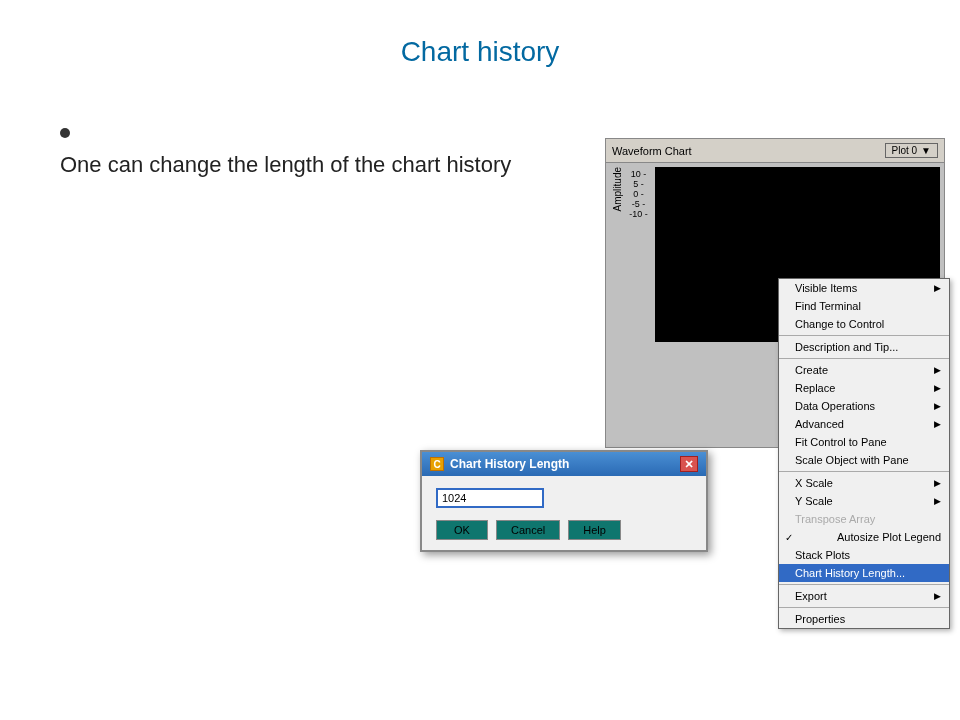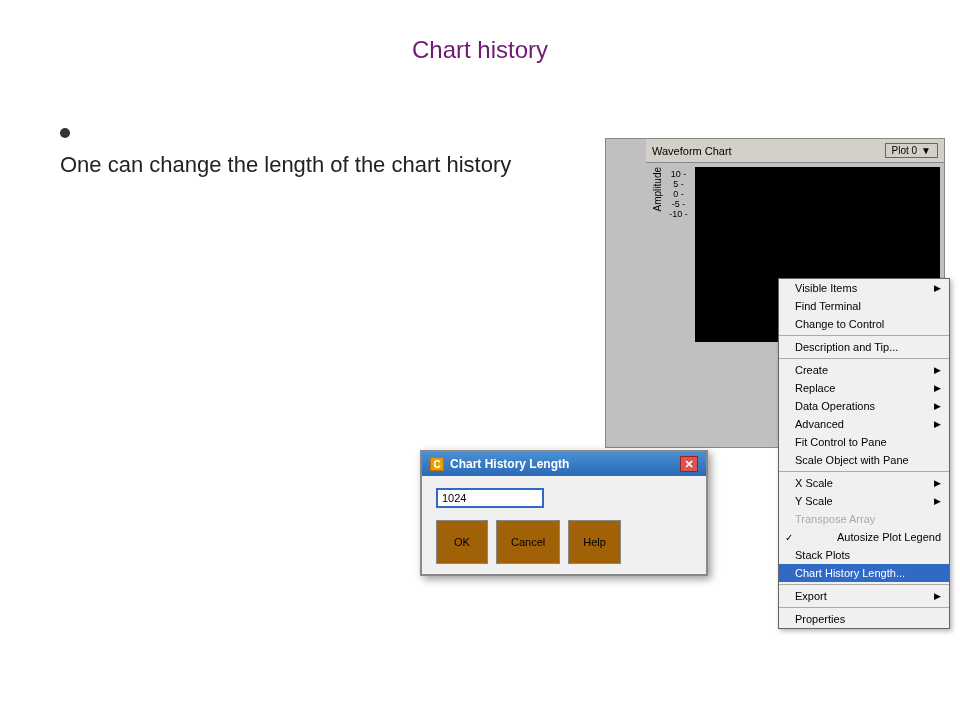--- a/index.html
+++ b/index.html
@@ -7,23 +7,23 @@
       width: 960px;
       height: 720px;
       background: #ffffff;
       font-family: 'Segoe UI', Arial, sans-serif;
       overflow: hidden;
     }
 
     
     .page-title {
       text-align: center;
-      font-size: 24px;
+      font-size: 28px;
       font-weight: 400;
-      color: #701a75;
+      color: #0369a1;
       padding-top: 36px;
       padding-bottom: 20px;
     }
 
     
     .content-area {
       position: absolute;
       top: 120px;
       left: 60px;
       width: 500px;
@@ -50,21 +50,20 @@
 
     
     .chart-container {
       position: absolute;
       top: 138px;
       left: 605px;
       width: 340px;
       height: 310px;
       background: #c0c0c0;
       border: 1px solid #888;
-      padding-left: 40px;
     }
     .chart-header {
       background: #d4d0c8;
       border-bottom: 1px solid #888;
       display: flex;
       align-items: center;
       justify-content: space-between;
       padding: 2px 6px;
       height: 24px;
     }
@@ -244,23 +243,23 @@
       background: #fff;
       display: block;
       margin-bottom: 12px;
     }
     .dialog-buttons {
       display: flex;
       gap: 8px;
     }
     .dialog-btn {
       font-size: 11px;
-      padding: 15px 14px;
+      padding: 3px 14px;
       border: 1px solid #888;
-      background: #a16207;
+      background: #0f766e;
       cursor: pointer;
       min-width: 52px;
       text-align: center;
     }
   </style>
 </head>
 <body>
 
 <h1 class="page-title">Chart history</h1>
 

